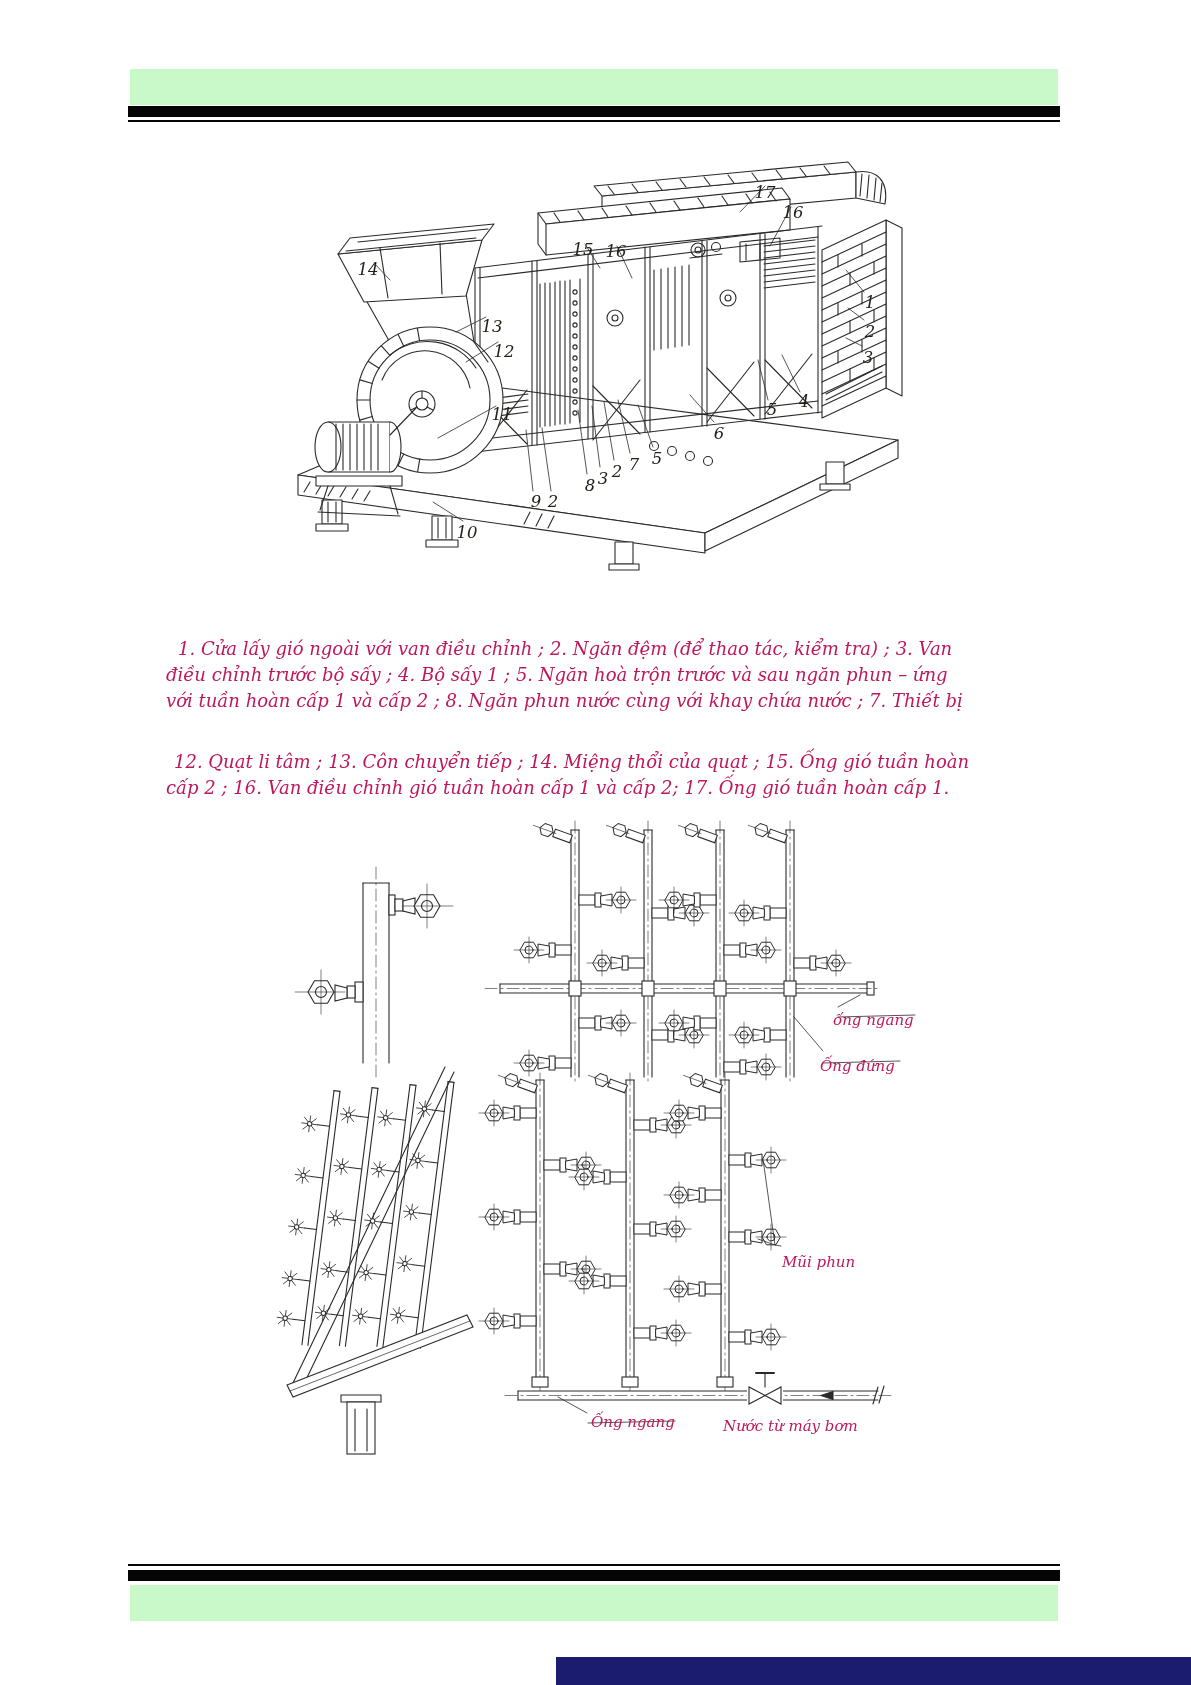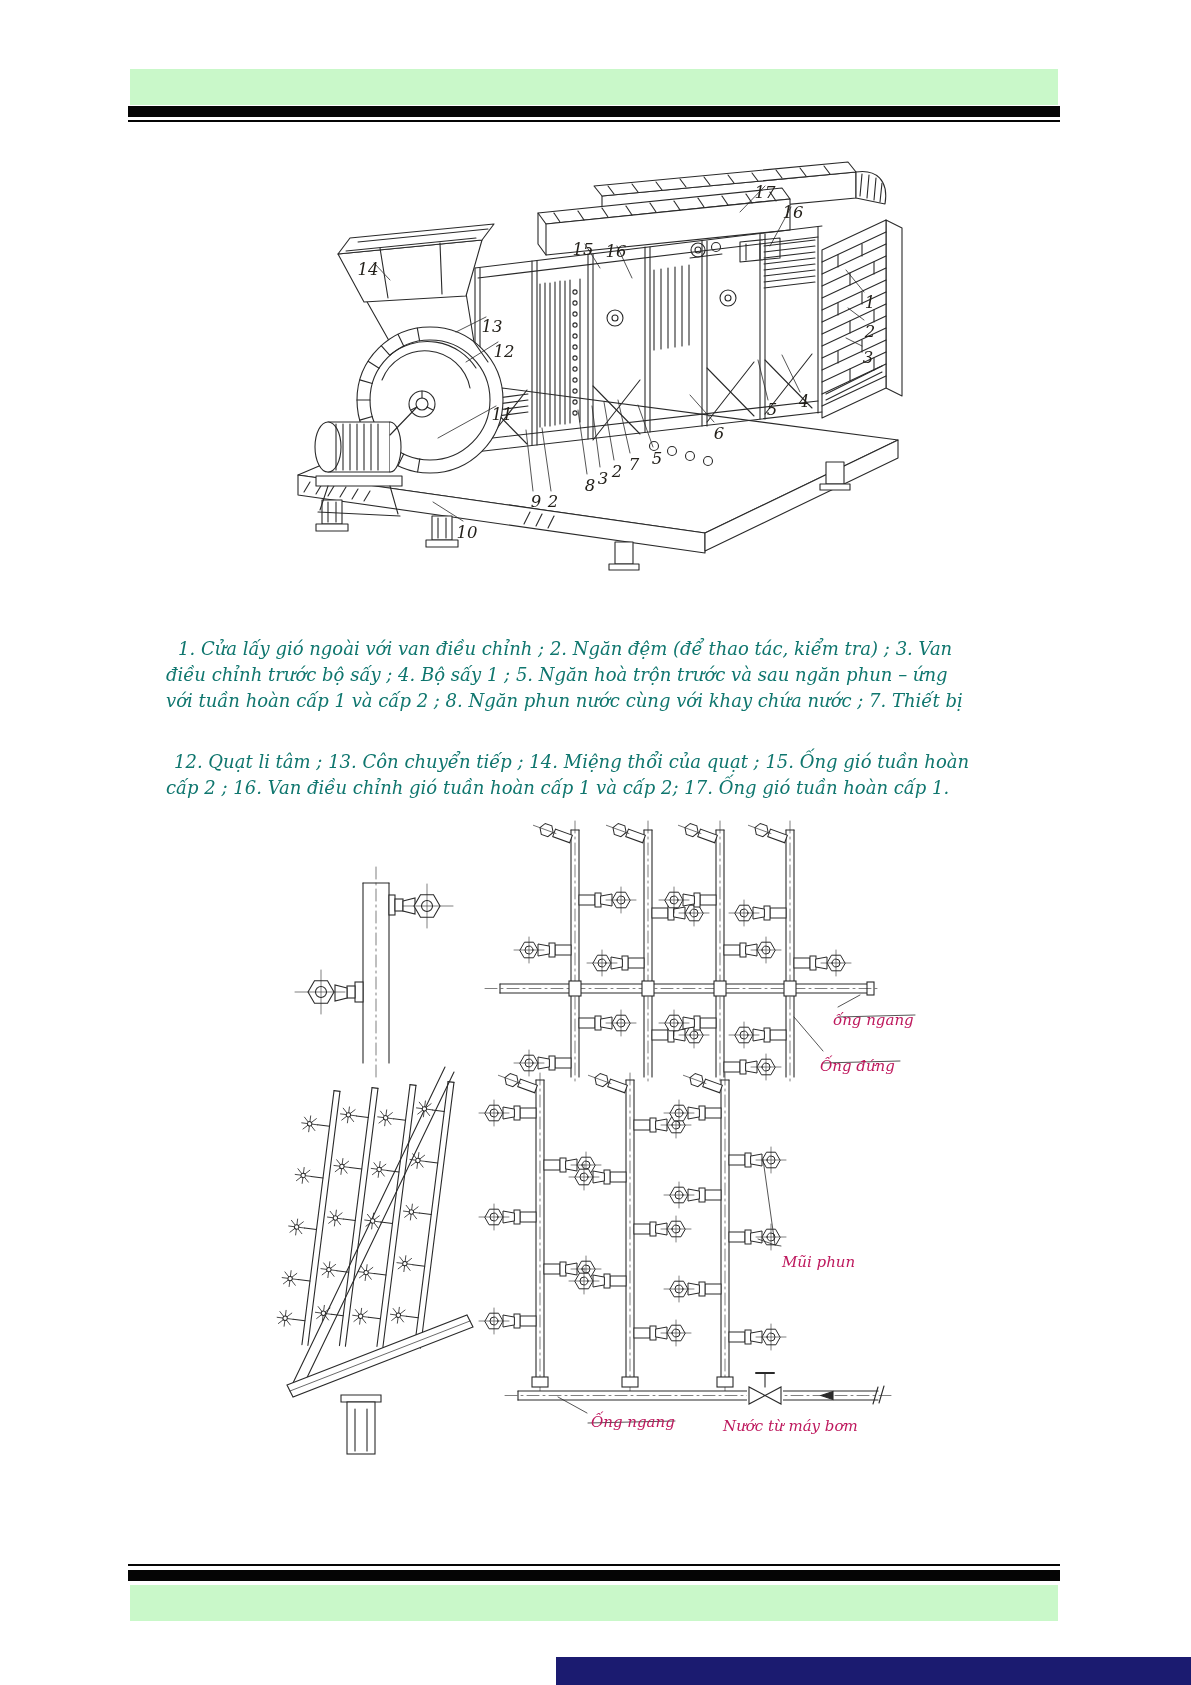--- a/index.html
+++ b/index.html
@@ -9,21 +9,21 @@
   .rule-green{background:#c9f8c9;}
   .rule-black{background:#050505;}
   .rule-navy{background:#1b1b70;}
   .fig{position:absolute;}
   .fig svg{display:block;}
   .callout-layer{position:absolute;left:0;top:12px;width:100%;height:100%;}
   .fig .callout{position:absolute;transform:translate(-50%,-50%);
         font-style:italic;font-size:16.5px;color:#23201a;white-space:nowrap;
         font-family:"DejaVu Serif","Liberation Serif",serif;}
   .fig.labels-plain .callout{transform:none;font-size:15px;color:#be185d;}
-  .caption1{position:absolute;left:166px;top:636px;width:800px;color:#0f766e;
+  .caption1{position:absolute;left:166px;top:636px;width:800px;color:#be185d;
         font-style:italic;font-size:18px;line-height:26px;white-space:nowrap;}
   .caption1 .cline{height:26px;}
   .caption1 .i1{padding-left:12px;}
   .caption1 .i5{padding-left:8px;margin-top:35px;}
   .caption2{position:absolute;left:140px;top:1498px;width:800px;text-align:center;
         color:#33281a;font-style:italic;font-size:17.5px;line-height:28px;white-space:nowrap;}
 </style>
 </head>
 <body>
 

